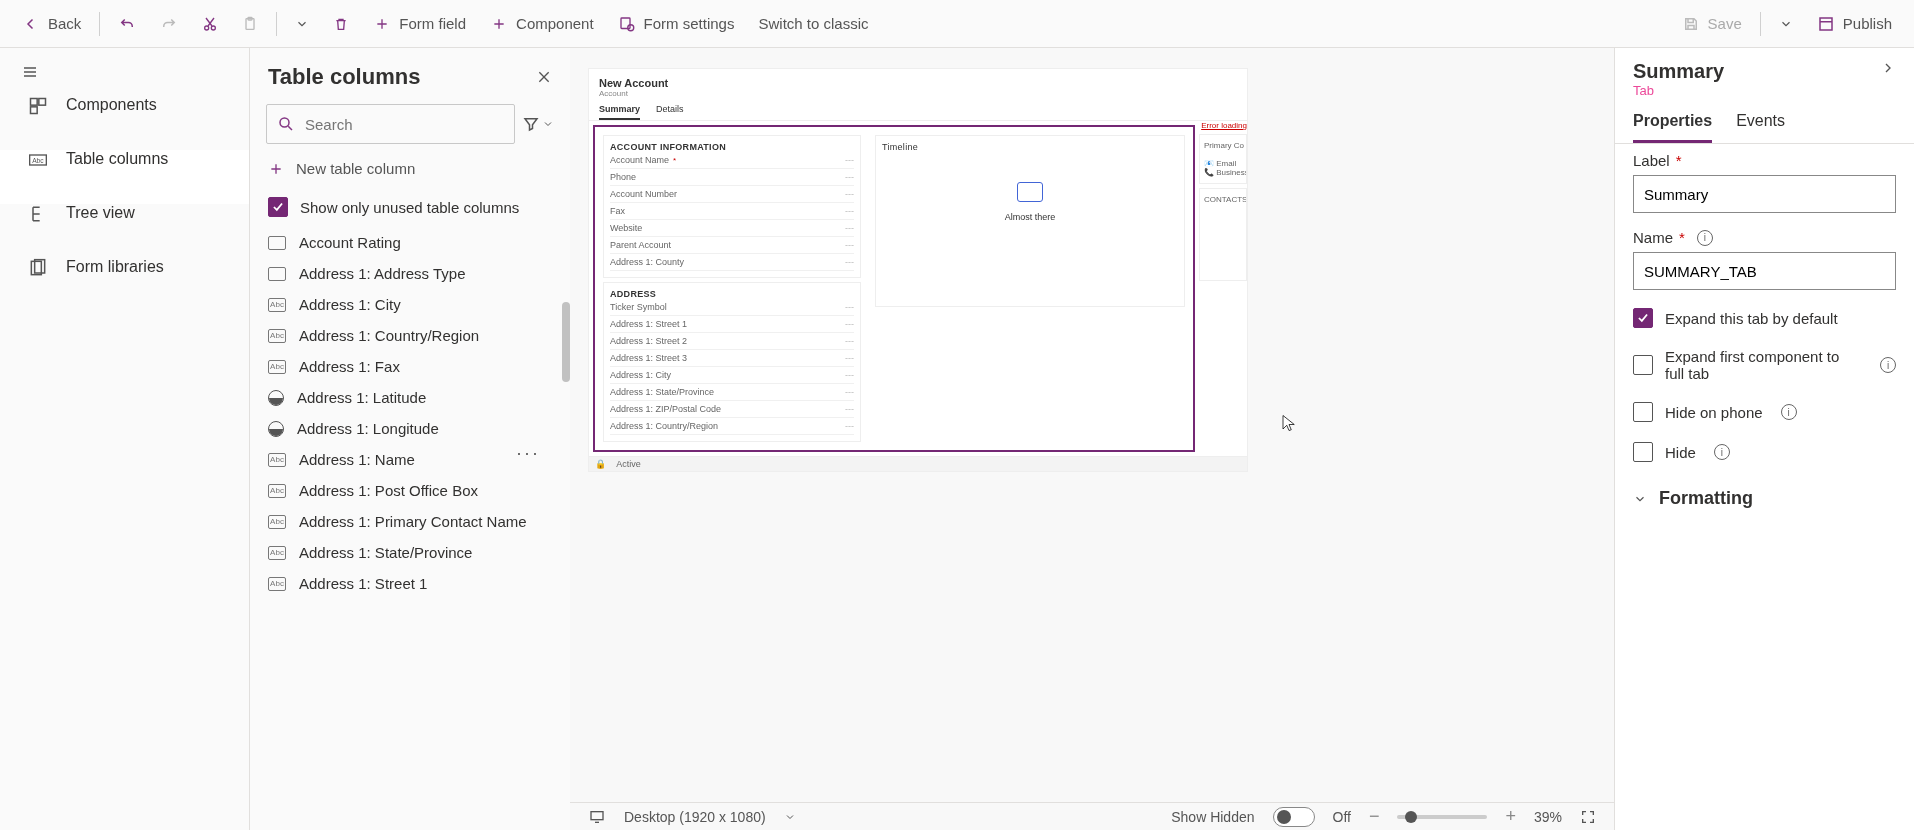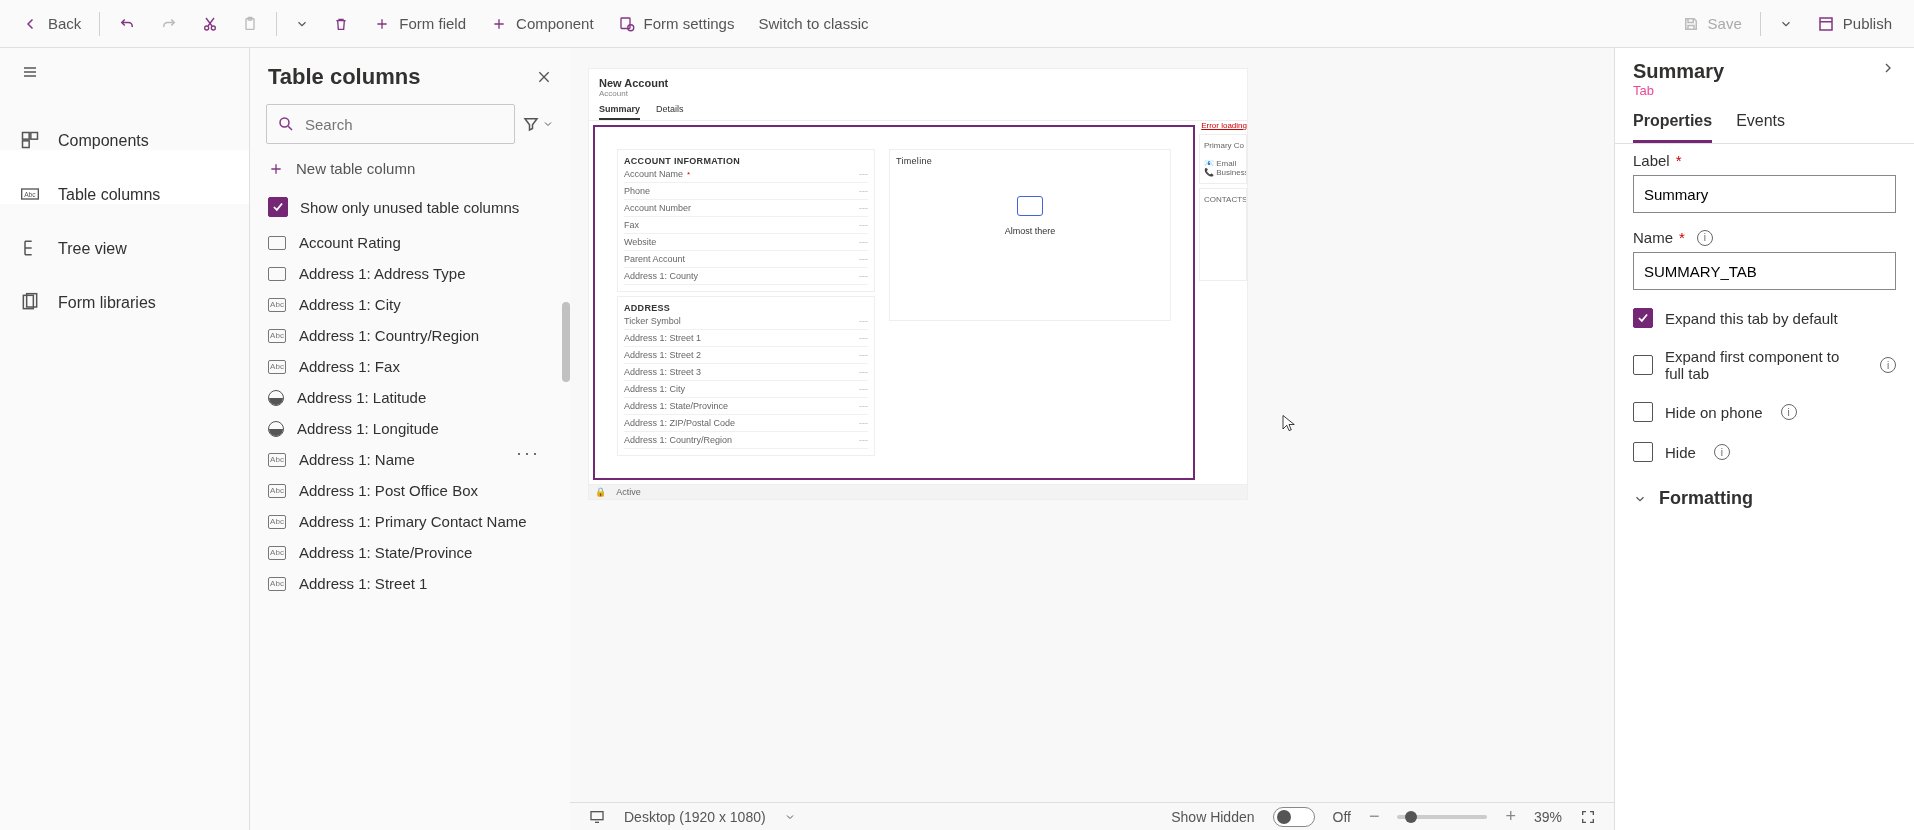--- a/index.html
+++ b/index.html
@@ -13,21 +13,21 @@
 .tb-spacer { flex:1; }
 .tb-icon { width:18px; height:18px; display:inline-flex; align-items:center; justify-content:center; }
 .save-label { color:#aaa; }
 
 
 .body { flex:1; display:flex; overflow:hidden; }
 
 
 .navrail { width: 250px; background:#fafafa; display:flex; flex-direction:column; border-right:1px solid #e1dfdd; }
 .navrail .hamburger { height:48px; display:flex; align-items:center; padding-left:20px; }
-.nav-item { height:54px; display:flex; align-items:flex-end; gap:18px; padding-left:20px; cursor:pointer; font-size:16px; }
+.nav-item { height:54px; display:flex; align-items:flex-start; gap:18px; padding-left:28px; cursor:pointer; font-size:16px; }
 .nav-item.active { background:#fff; }
 .nav-icon { width:20px; height:20px; display:inline-flex; align-items:center; justify-content:center; color:#555; }
 
 
 .columns-panel { width:320px; background:#fafafa; display:flex; flex-direction:column; position:relative; }
 .columns-header { display:flex; align-items:center; justify-content:space-between; padding:16px 18px 8px 18px; }
 .columns-header h2 { font-size:22px; font-weight:600; }
 .search-row { padding: 6px 16px; display:flex; gap:6px; align-items:center; }
 .search-box { flex:1; display:flex; align-items:center; border:1px solid #c8c8c8; border-radius:2px; height:40px; background:#fafafa; padding:0 10px; gap:10px; }
 .search-box input { border:none; outline:none; background:transparent; font-size:15px; flex:1; }
@@ -46,21 +46,21 @@
 
 .canvas-wrap { flex:1; display:flex; flex-direction:column; overflow:hidden; }
 .canvas-scroll { overflow:auto; flex:1; }
 .canvas { background:#fff; margin:20px 0 0 18px; width: 660px; border:1px solid #eee; font-size:10px; color:#333; }
 .canvas .hdr { padding:8px 10px 0 10px; }
 .canvas .hdr-title { font-weight:600; font-size:11px; }
 .canvas .hdr-sub { font-size:8px; color:#888; }
 .canvas .tabs { display:flex; gap:16px; padding:6px 10px 0 10px; border-bottom:1px solid #eee; }
 .canvas .tab { font-size:9px; padding-bottom:4px; }
 .canvas .tab.active { border-bottom:2px solid #333; font-weight:600; }
-.canvas .selected-frame { border:2px solid #742774; margin:4px; padding:18px; display:flex; gap:6px; }
+.canvas .selected-frame { border:2px solid #742774; margin:4px; padding:4px; display:flex; gap:6px; }
 .canvas .left-col { width: 266px; }
 .canvas .right-col { flex:1; }
 .card { border:1px solid #eee; margin:4px; padding:6px; }
 .card-title { font-size:9px; font-weight:600; letter-spacing:.3px; }
 .field-row { display:flex; justify-content:space-between; border-bottom:1px solid #f0f0f0; padding:3px 0; font-size:9px; color:#666; }
 .field-row .lbl { display:flex; align-items:center; gap:4px; }
 .field-row .req { color:#c80000; font-size:8px; }
 .field-row .val { color:#bbb; }
 .timeline-placeholder { text-align:center; padding:30px 0; }
 .timeline-placeholder .icon-box { width:26px; height:20px; border:1px solid #4265d6; margin:0 auto 10px; border-radius:3px; }

